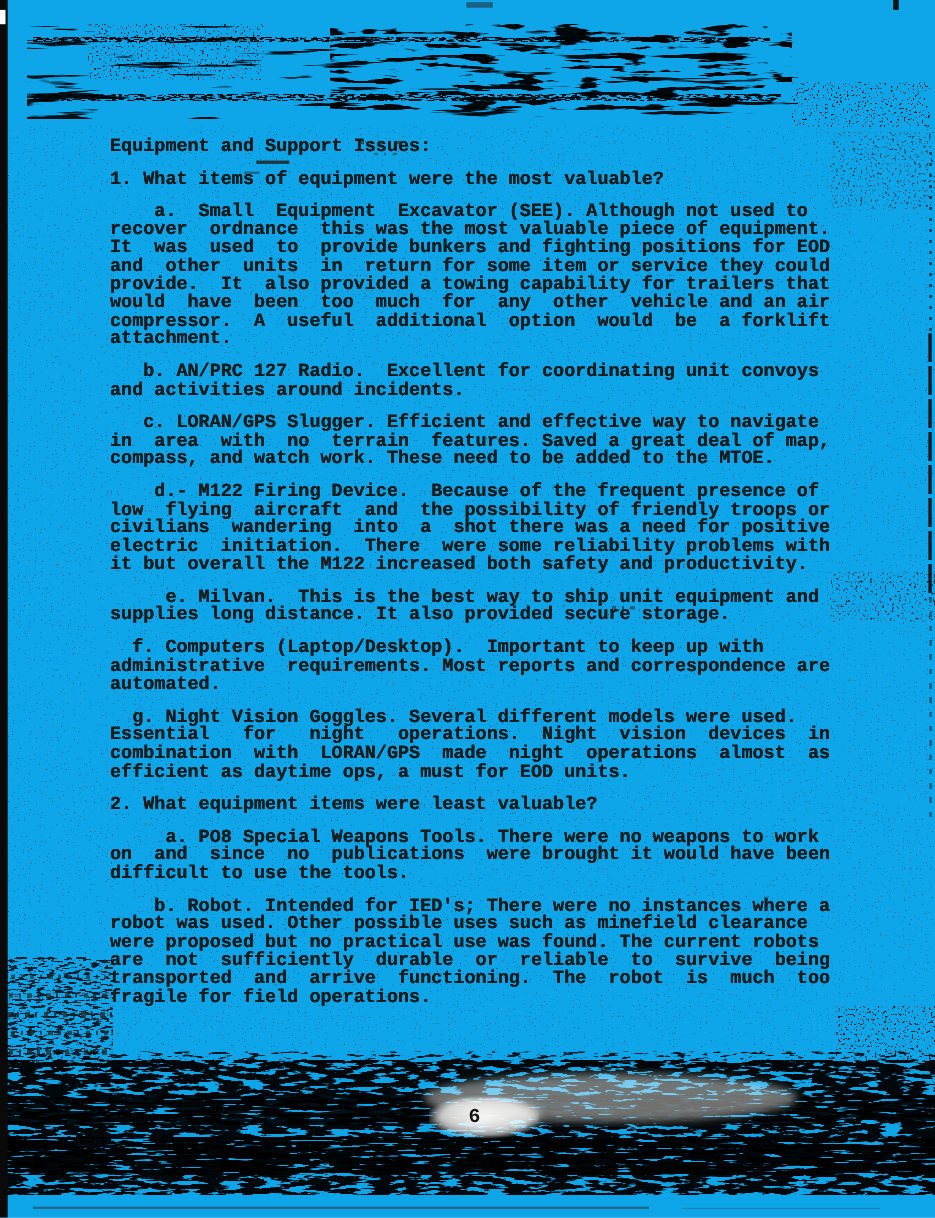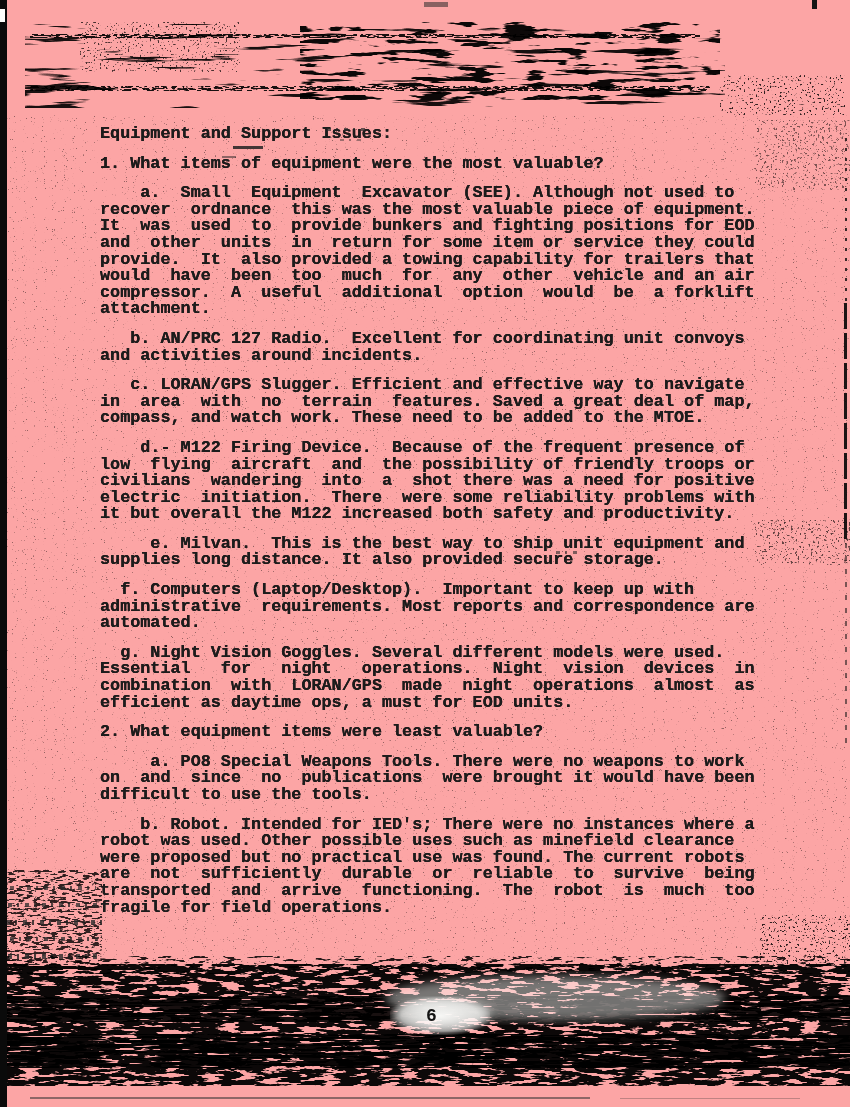--- a/index.html
+++ b/index.html
@@ -40,21 +40,21 @@
   #page-number{
     position:absolute;left:426px;top:1006px;
     font-family:"Liberation Mono","DejaVu Sans Mono",monospace;
     font-size:18px;font-weight:bold;color:#151515;}
   .bottom-line1{position:absolute;left:30px;top:1097px;width:560px;height:2px;background:#333;opacity:.55;}
   .bottom-line2{position:absolute;left:620px;top:1098px;width:180px;height:1px;background:#333;opacity:.3;}
 </style>
 </head>
 <body>
 
-<div id="page" style="background: #fca5a5;">
+<div id="page" style="background: #0ea5e9;">
 
   <svg class="noise-svg" style="top:20px" width="850" height="96" xmlns="http://www.w3.org/2000/svg">
     <defs>
       <filter id="fTopSparse" x="0%" y="0%" width="100%" height="100%">
         <feTurbulence type="fractalNoise" baseFrequency="0.010 0.14" numOctaves="4" seed="8"></feTurbulence>
         <feColorMatrix type="matrix" values="0 0 0 0 0  0 0 0 0 0  0 0 0 0 0  0 0 0 16 -10.4"></feColorMatrix>
       </filter>
       <filter id="fTopDense" x="0%" y="0%" width="100%" height="100%">
         <feTurbulence type="fractalNoise" baseFrequency="0.022 0.16" numOctaves="4" seed="23"></feTurbulence>
         <feColorMatrix type="matrix" values="0 0 0 0 0  0 0 0 0 0  0 0 0 0 0  0 0 0 18 -10.3"></feColorMatrix>

